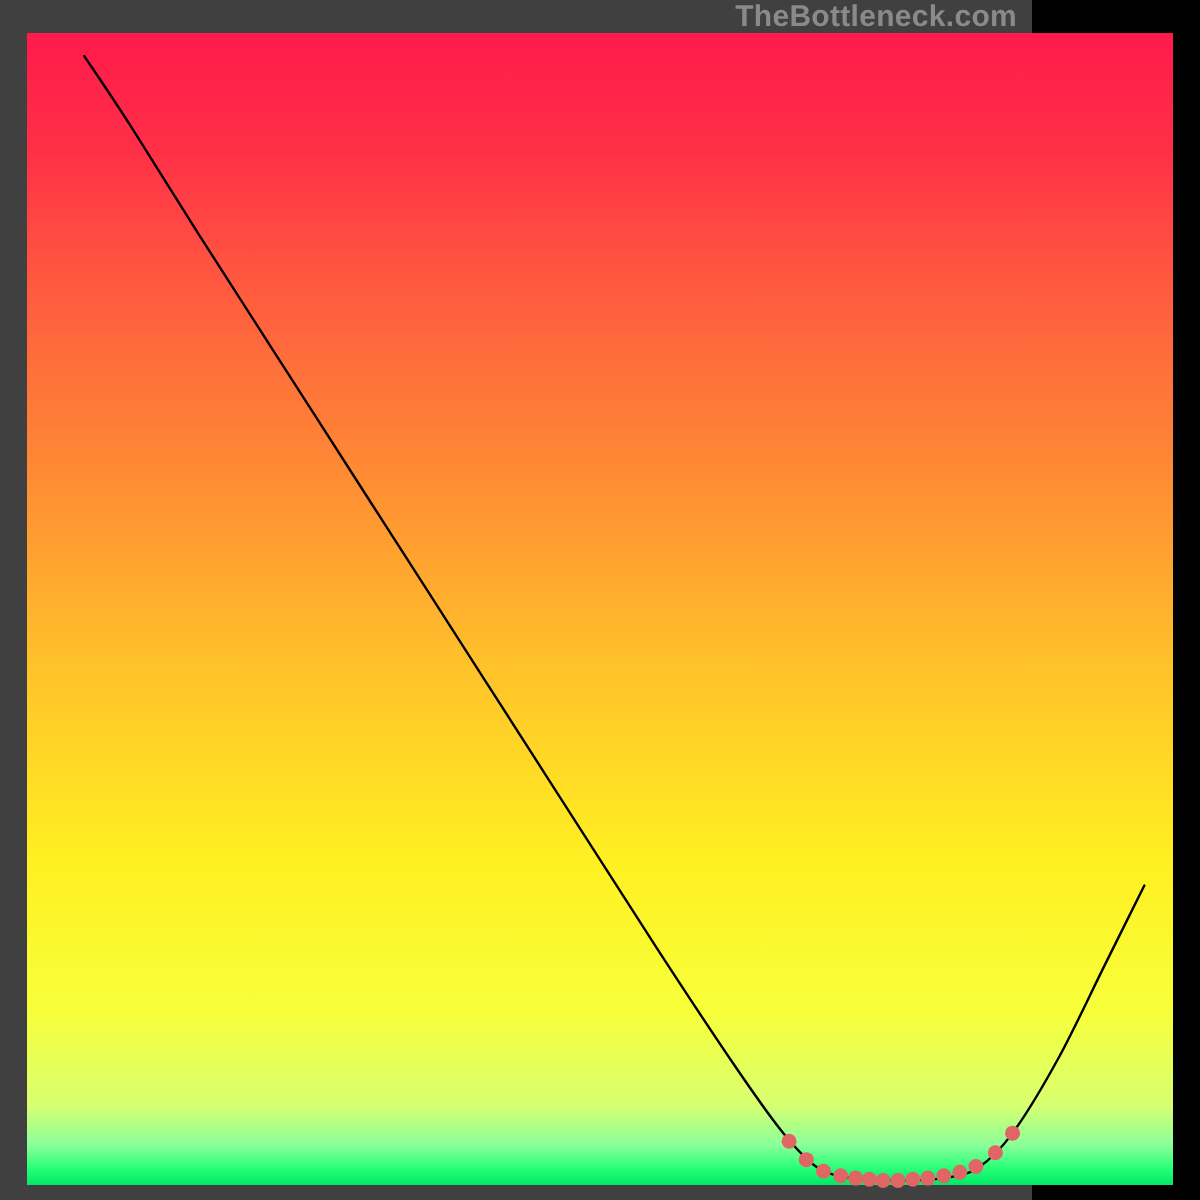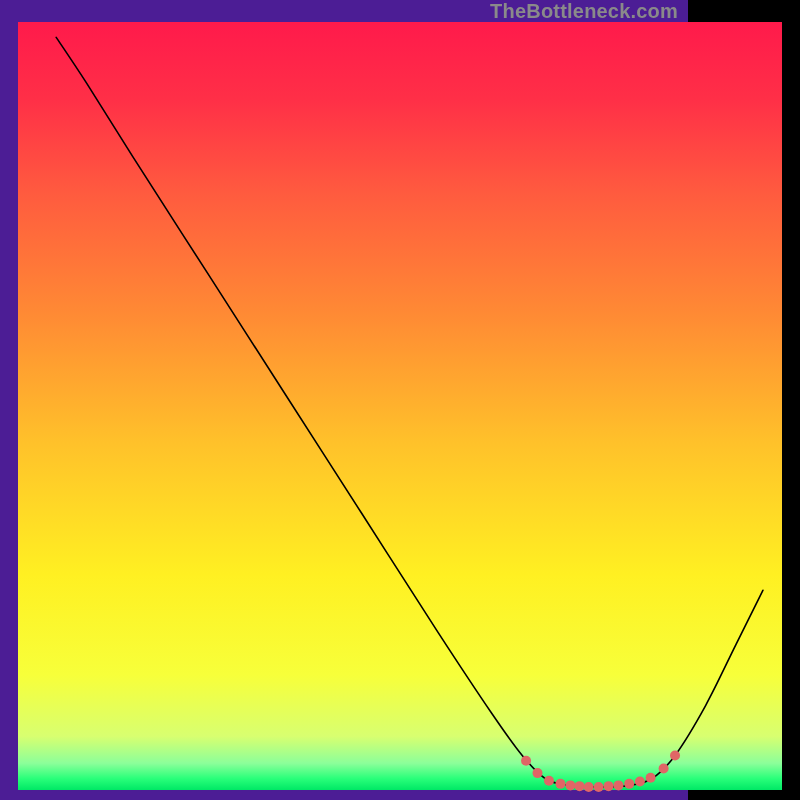--- a/index.html
+++ b/index.html
@@ -7,21 +7,21 @@
     padding: 0;
     width: 800px;
     height: 800px;
     background: #000;
     overflow: hidden;
   }
   .chart-wrap {
     position: relative;
     width: 688px;
     height: 800px;
-    background: #4c1d95;
+    background: #404040;
   }
   .watermark {
     position: absolute;
     top: 0;
     right: 10px;
     font-family: Arial, Helvetica, sans-serif;
     font-size: 20px;
     font-weight: bold;
     color: #8a8a8a;
     letter-spacing: 0.2px;

